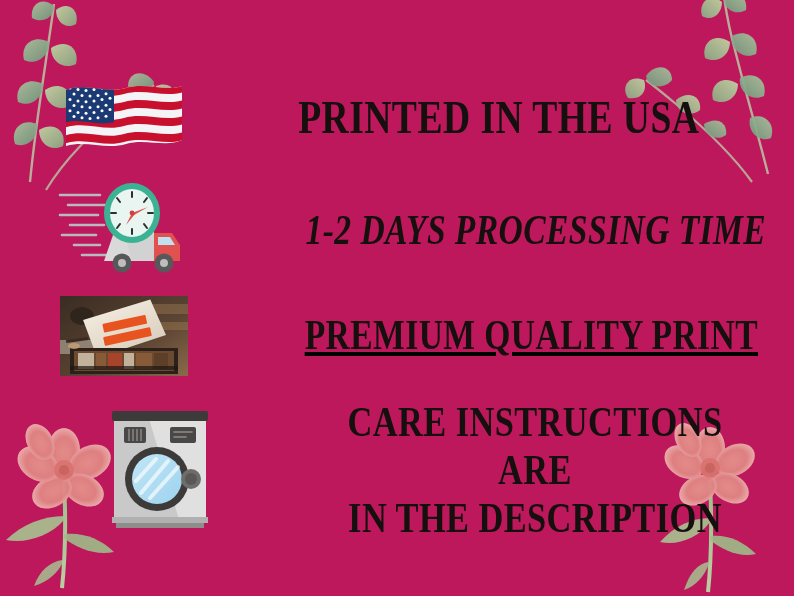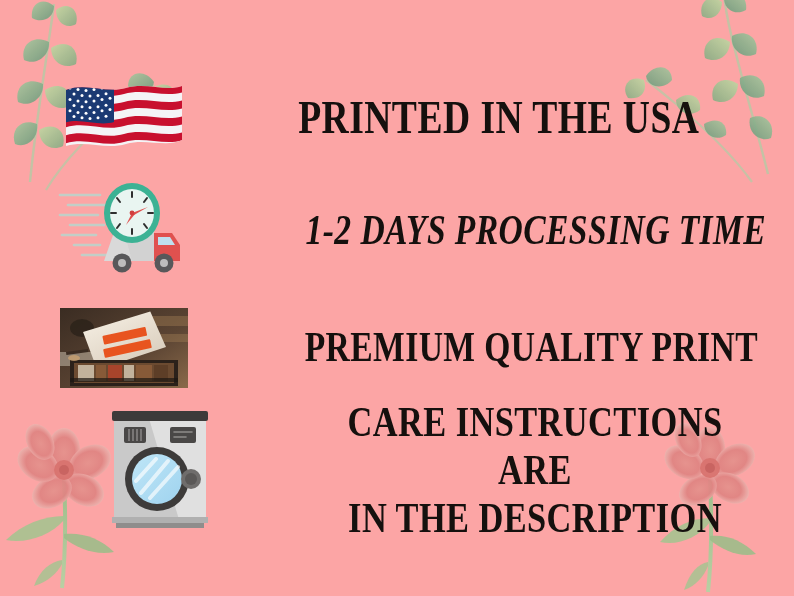--- a/index.html
+++ b/index.html
@@ -6,21 +6,21 @@
   html, body {
     margin: 0;
     padding: 0;
     background: #ffffff;
   }
   #canvas {
     position: relative;
     width: 794px;
     height: 596px;
     overflow: hidden;
-    background: #fca5a5;
+    background: #be185d;
     font-family: "Liberation Serif", "DejaVu Serif", serif;
   }
 
   
   .botanical {
     position: absolute;
     pointer-events: none;
   }
   #branch-top-left { left: -6px;  top: -10px; width: 210px; height: 210px; }
   #branch-top-right{ right: -4px; top: -14px; width: 200px; height: 200px; }
@@ -63,21 +63,21 @@
     transform-origin: center center;
     white-space: nowrap;
   }
   .h-usa     { font-size: 47px; }
   .h-days    { font-size: 42px; }
   .h-premium { font-size: 42px; }
   .h-care    { font-size: 43px; white-space: normal; }
 
   #row-usa     { top: 62px;  height: 110px; }
   #row-days    { top: 178px; height: 105px; font-style: italic; }
-  #row-premium { top: 298px; height: 100px; }
+  #row-premium { top: 286px; height: 100px; text-decoration: underline; }
   #row-care    { top: 390px; height: 160px; padding-left: 36px; }
 
   
   .flag-wrap { width: 120px; height: 78px; position: relative; }
   .flag-wrap svg { display: block; width: 100%; height: 100%; }
 
   
   .truck-wrap { width: 132px; height: 100px; position: relative; }
   .truck-wrap svg { display: block; width: 100%; height: 100%; }
 

